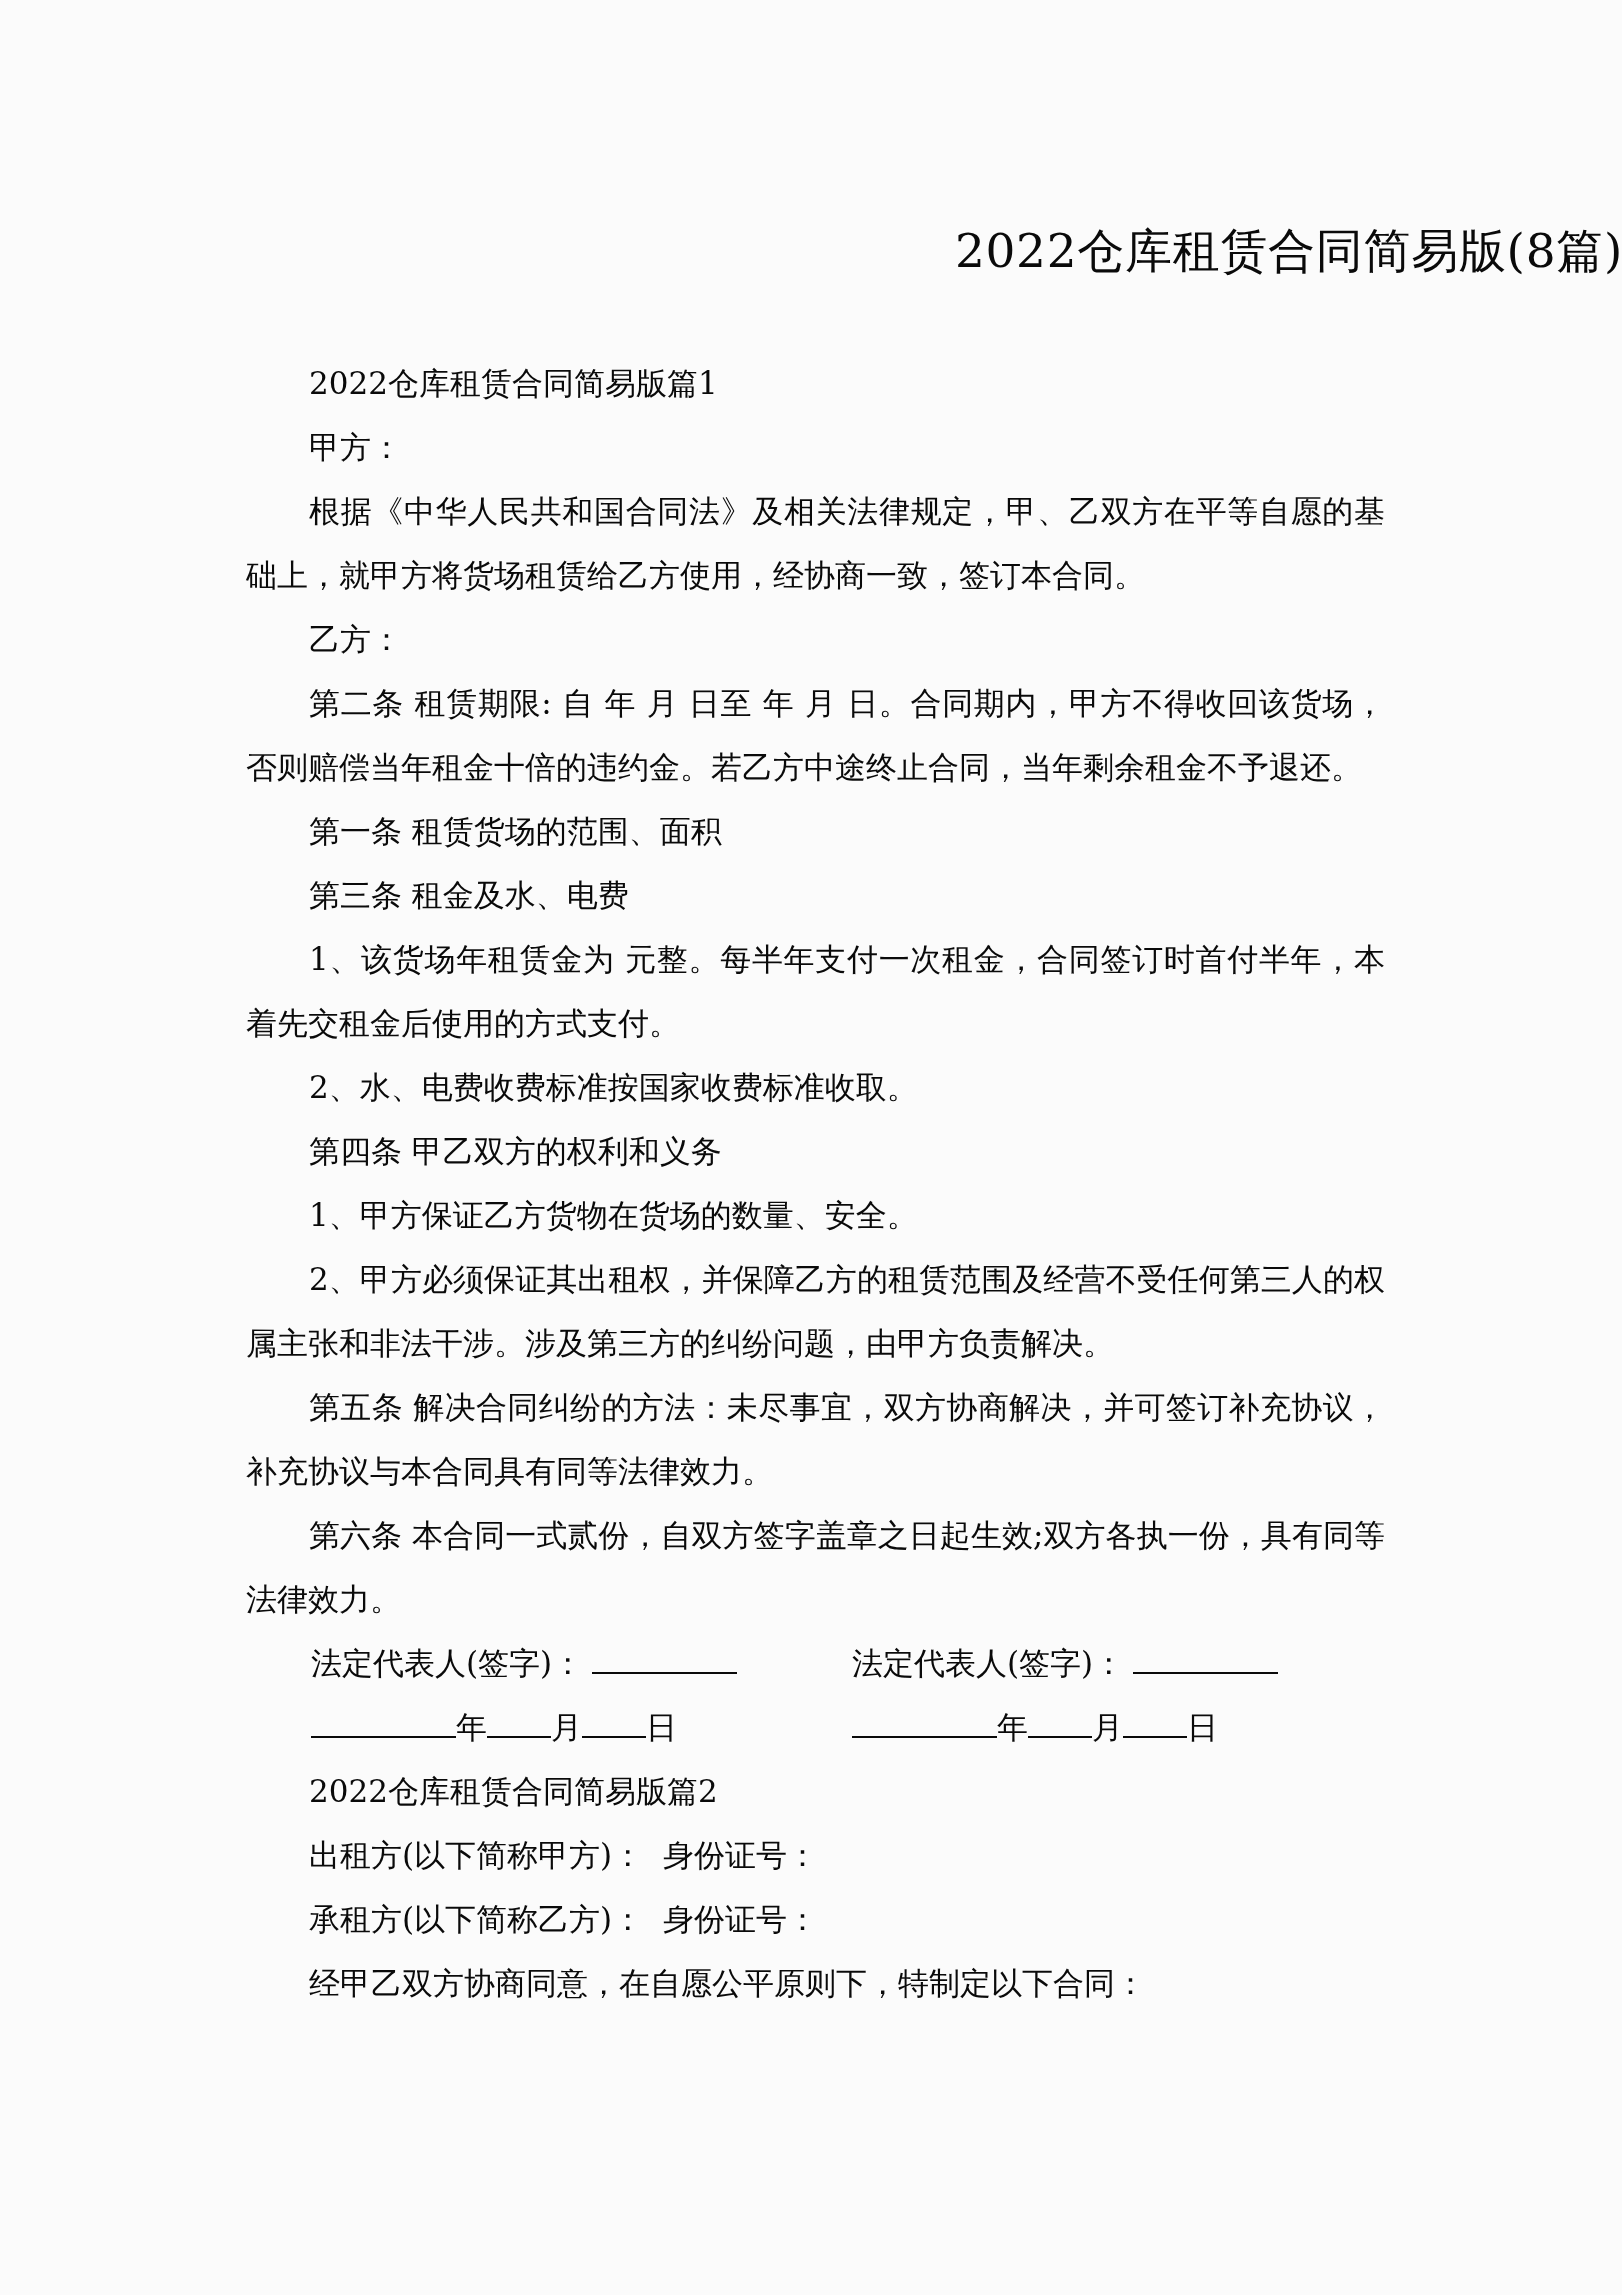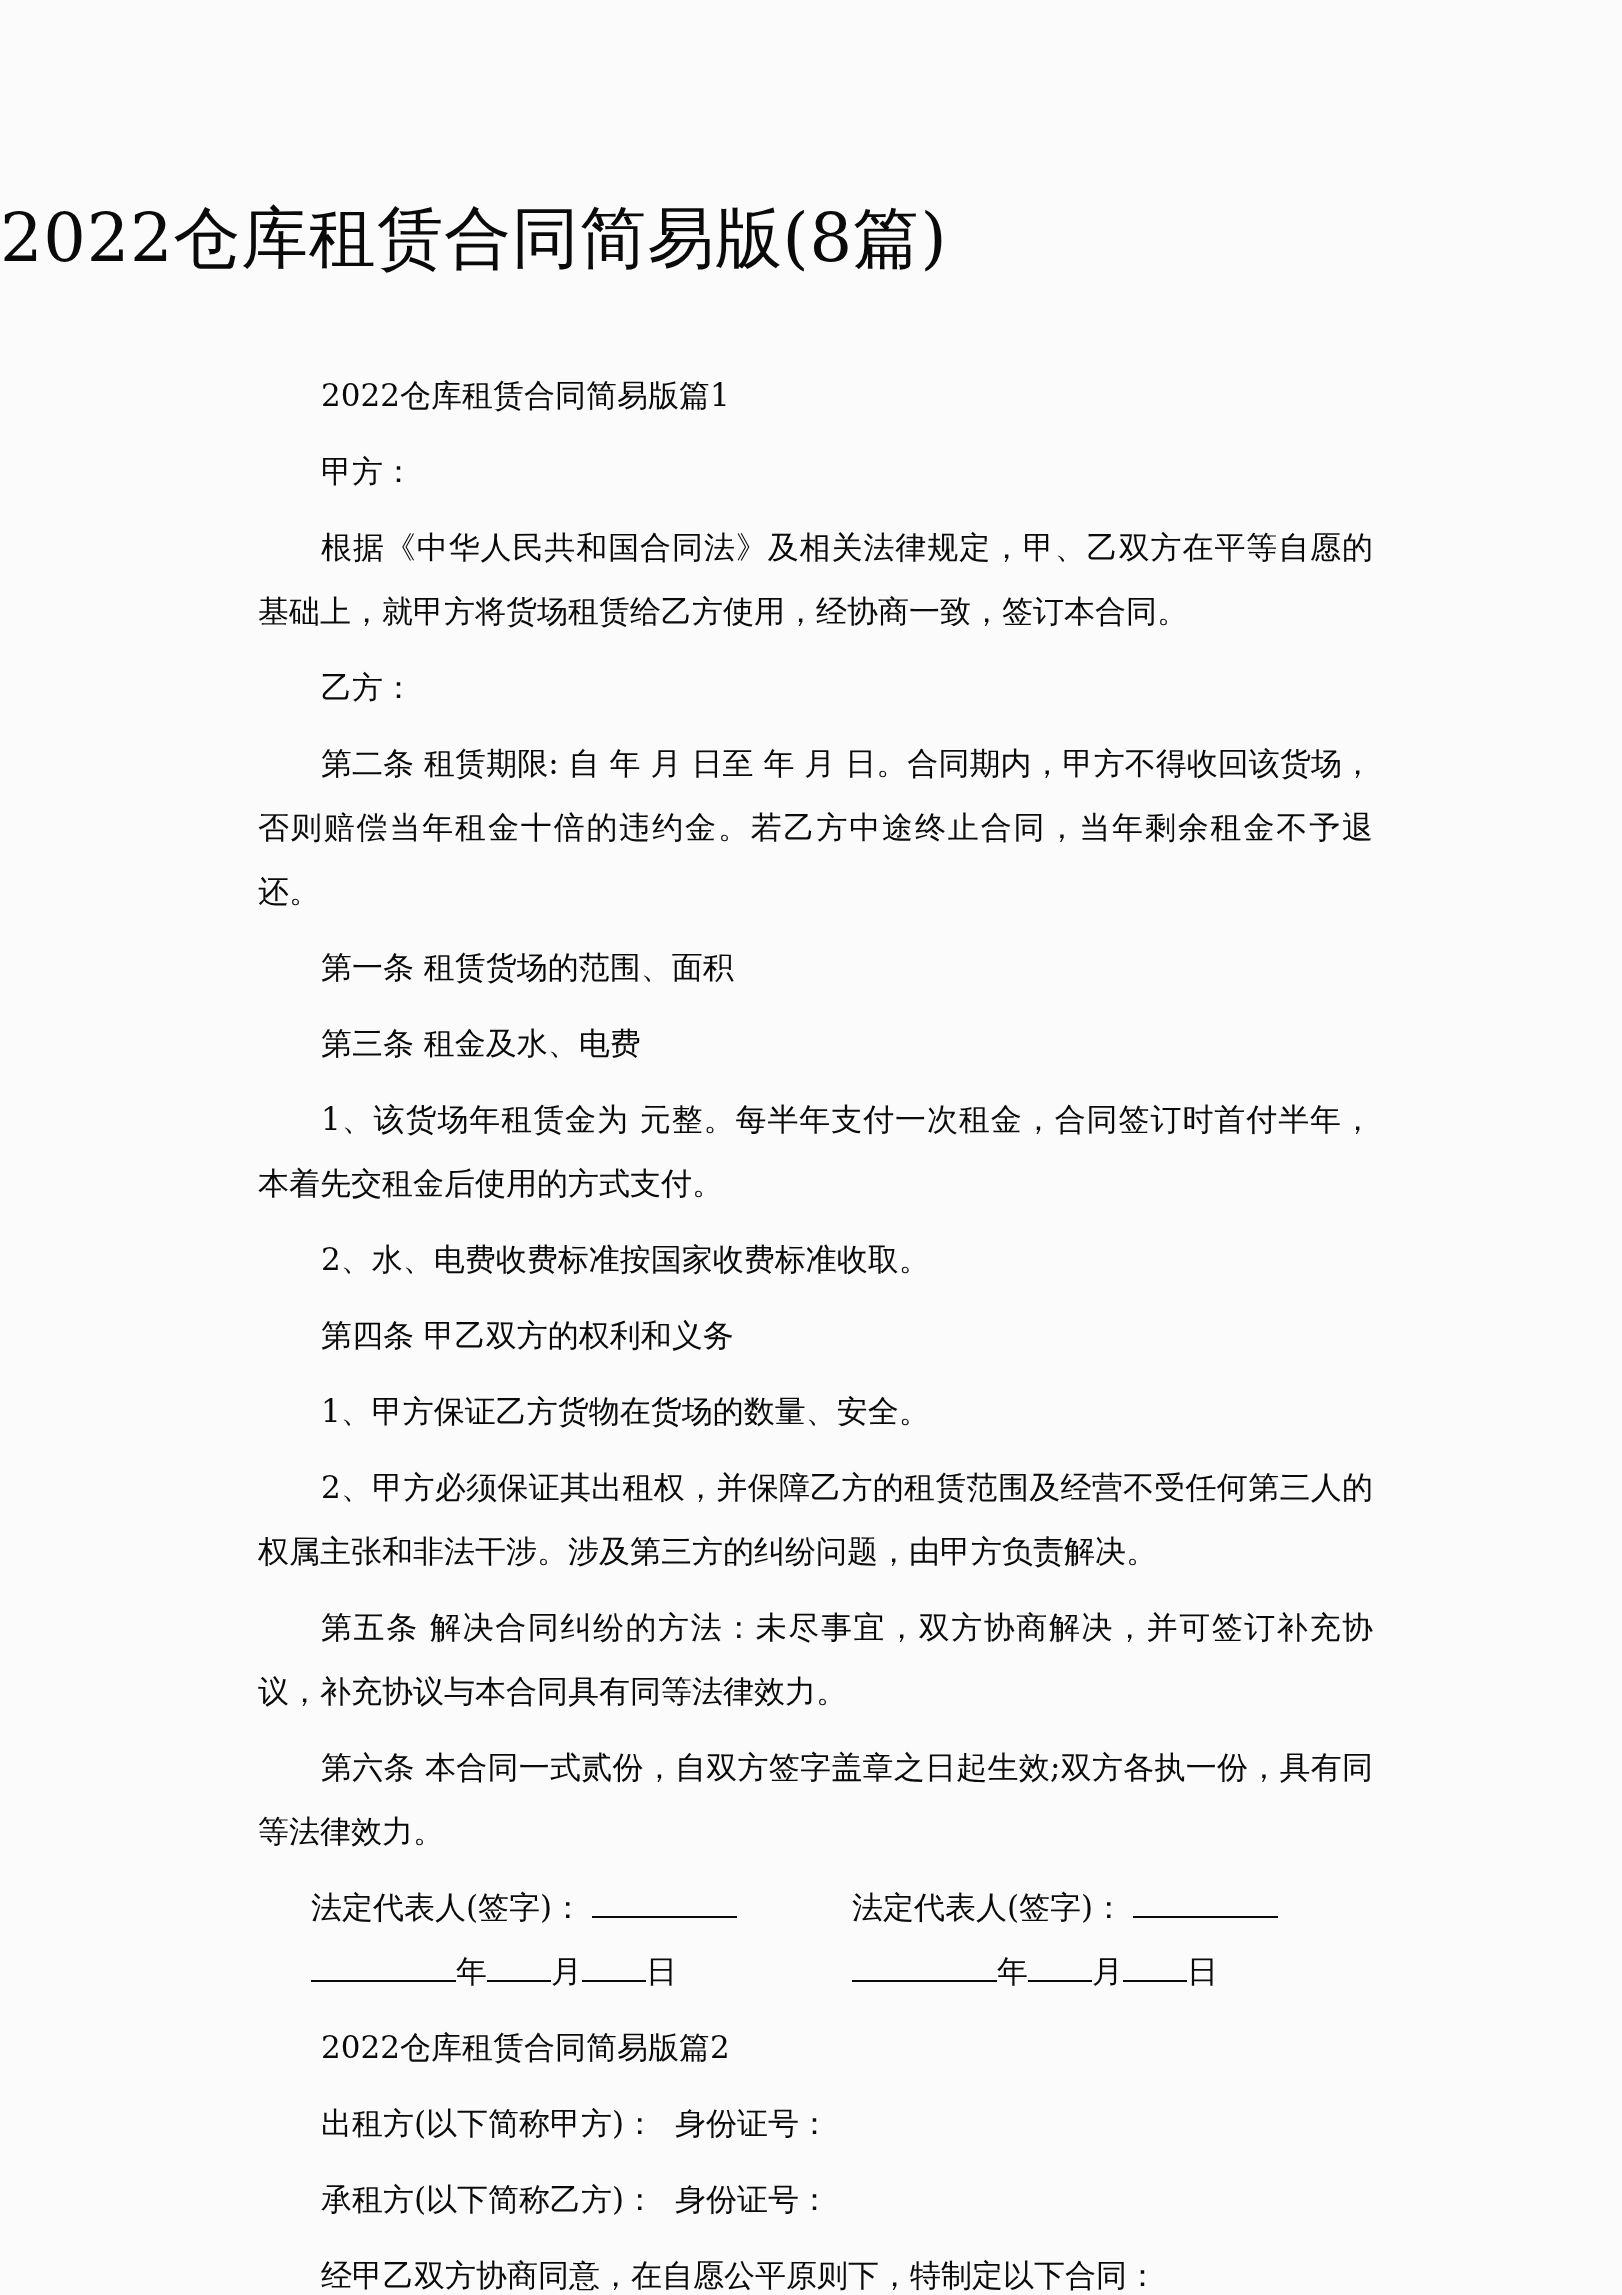--- a/index.html
+++ b/index.html
@@ -18,40 +18,40 @@
     .page {
       position: absolute;
       left: 0; top: 0;
       width: 1623px;
       height: 2295px;
       background: #fbfbfb;
     }
     .title {
       position: absolute;
       left: 0;
-      top: 196px;
+      top: 208px;
       width: 1623px;
-      text-align: left;
-      font-size: 67px;
+      text-align: right;
+      font-size: 47px;
       line-height: 85px;
       letter-spacing: 0.7px;
       font-weight: normal;
       margin: 0;
       white-space: nowrap;
     }
     .body-text {
       position: absolute;
       left: 246px;
       top: 351px;
       width: 1139px;
       font-size: 31px;
       line-height: 64px;
     }
     .para {
-      margin: 12px;
+      margin: 0;
       text-indent: 63px;
       text-align: justify;
       text-align-last: left;
       word-break: break-all;
     }
     .sig-row {
       position: relative;
       height: 64px;
       white-space: nowrap;
     }

